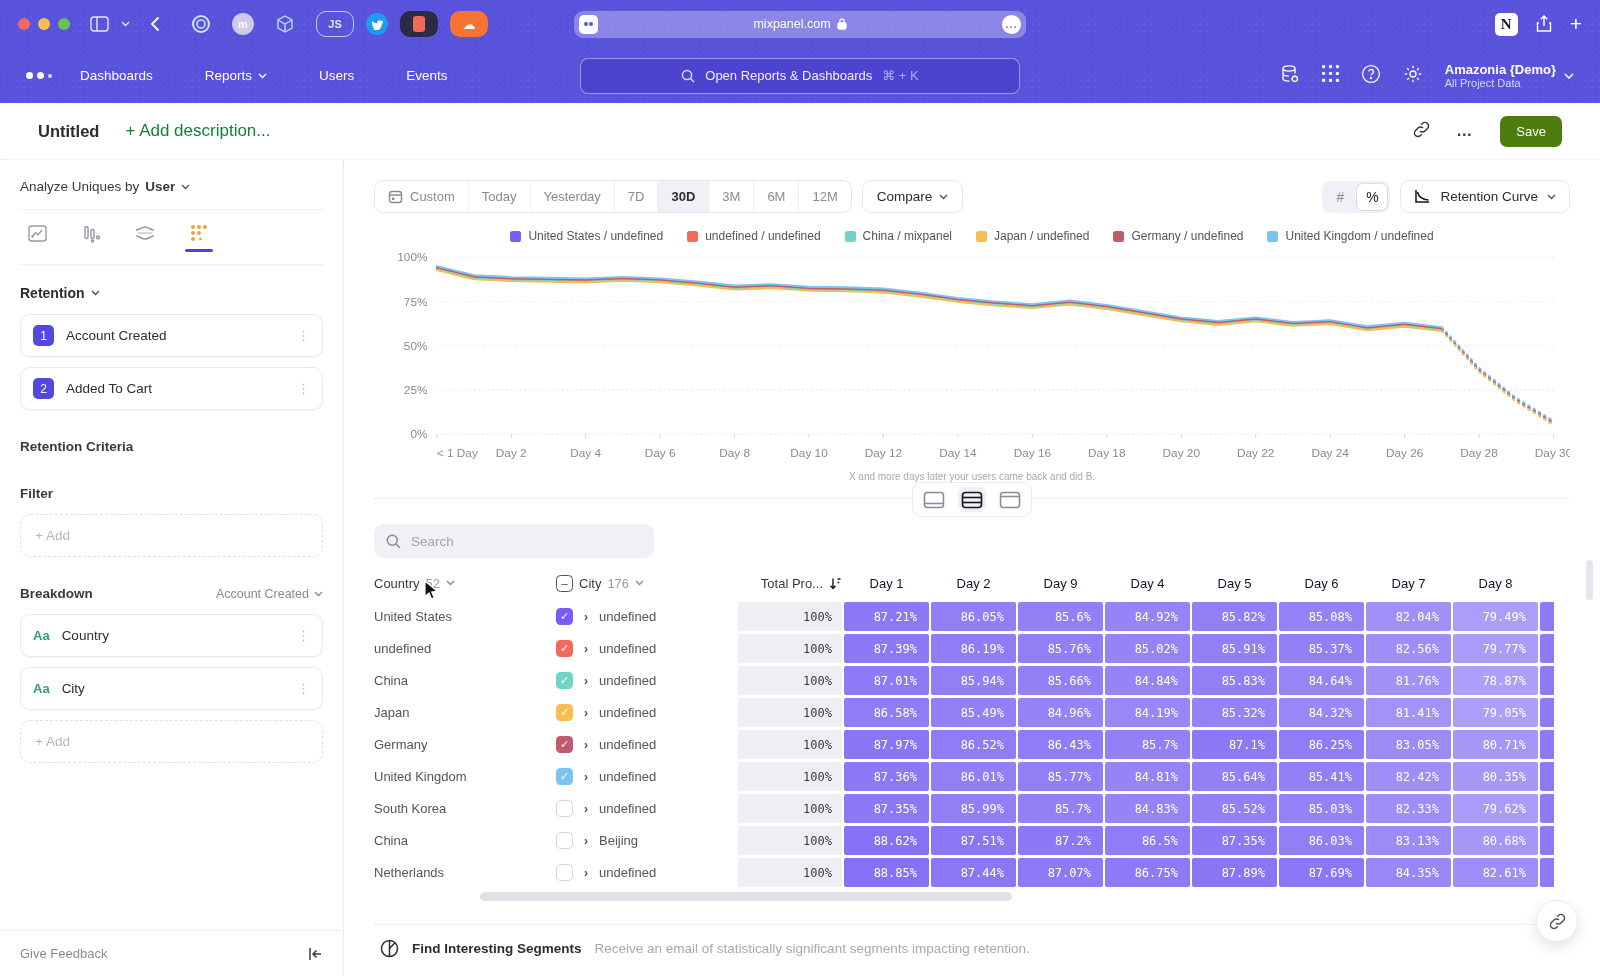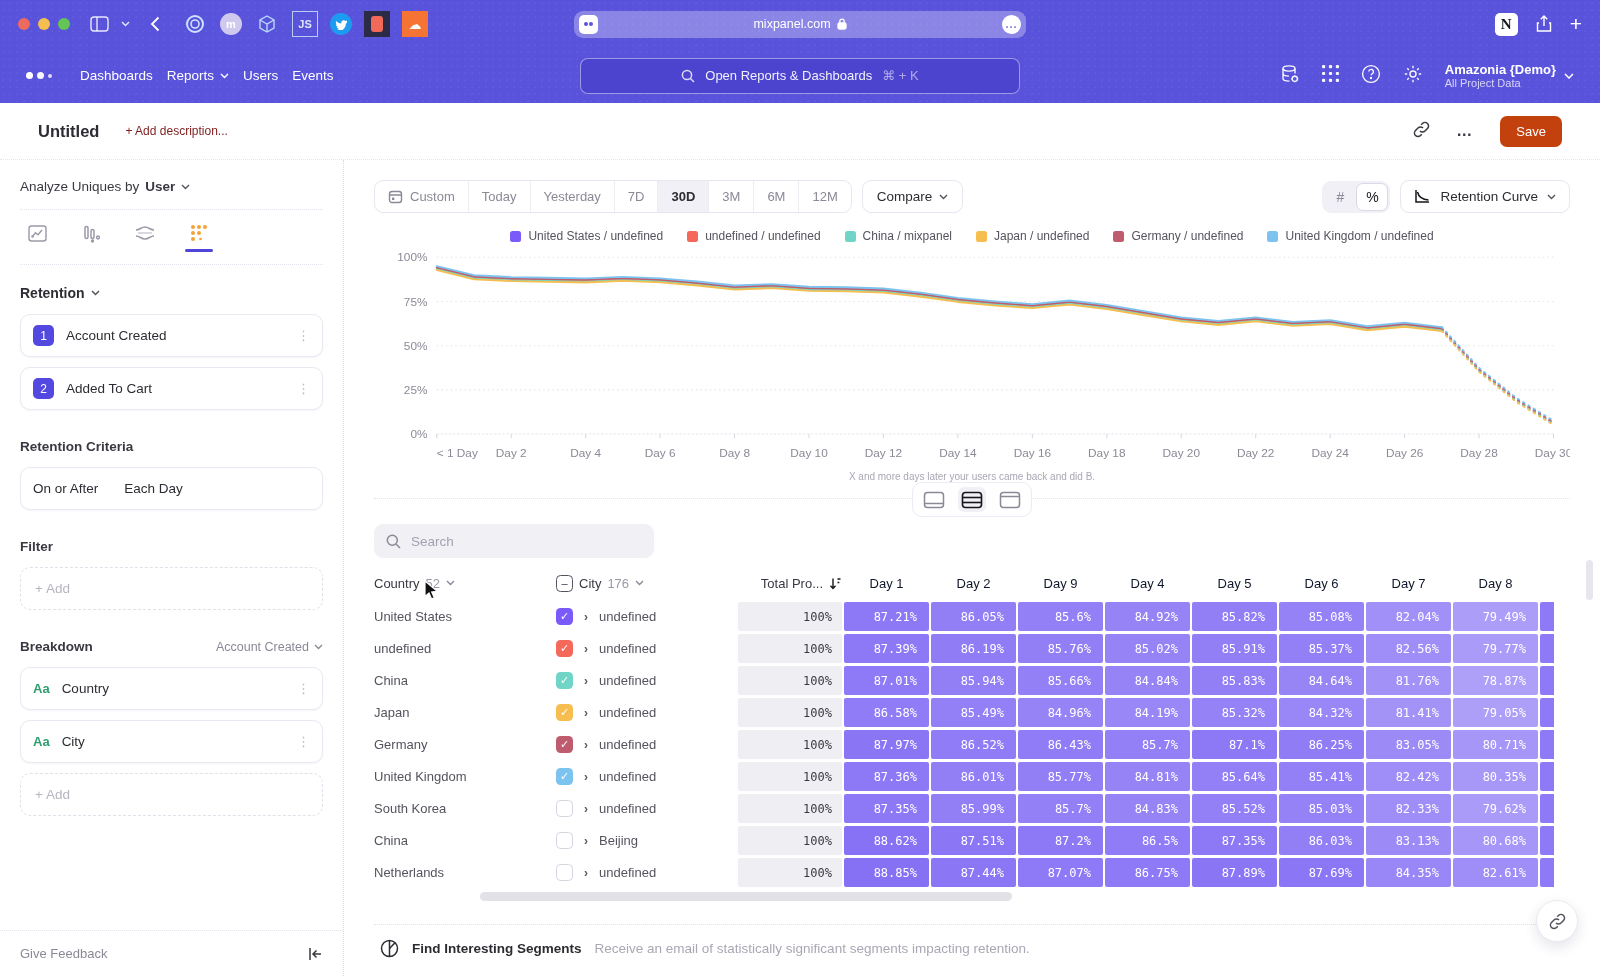--- a/index.html
+++ b/index.html
@@ -4,48 +4,48 @@
 <style>
   * { box-sizing: border-box; margin: 0; padding: 0; }
   html,body { width:1600px; height:976px; overflow:hidden; }
   body { font-family:"Liberation Sans", sans-serif; background:#fff; position:relative; color:#2d2c33; }
 
   
   .purple-header { background:#5952db; background-image:radial-gradient(rgba(255,255,255,0.05) 1px, transparent 1px); background-size:7px 7px; }
   .browser-bar { height:48px; display:flex; align-items:center; padding:0 18px; gap:12px; position:relative; }
   .traffic { width:12px; height:12px; border-radius:50%; }
   .chrome-ico { color:rgba(255,255,255,0.85); display:flex; align-items:center; justify-content:center; }
-  .favicon { width:26px; height:26px; border-radius:0; display:flex; align-items:center; justify-content:center; font-size:11px; }
+  .favicon { width:38px; height:26px; border-radius:10px; display:flex; align-items:center; justify-content:center; font-size:11px; }
   .url-bar { position:absolute; left:50%; transform:translateX(-50%); width:452px; height:27px; background:rgba(255,255,255,0.30); border-radius:9px; display:flex; align-items:center; padding:0 5px; color:#fff; font-size:12.5px; gap:8px; }
   .tabgroup-chip { width:19px; height:19px; background:#fff; border-radius:5px; display:flex; align-items:center; justify-content:center; gap:1.5px; }
   .tabgroup-chip i { width:4px; height:4px; border-radius:50%; background:#5952db; }
   .url-center { flex:1; display:flex; align-items:center; justify-content:center; gap:6px; }
   .url-more { width:19px; height:19px; border-radius:50%; background:#fff; color:#7a74e0; display:flex; align-items:center; justify-content:center; font-weight:bold; font-size:11px; letter-spacing:1px; }
   .browser-right { margin-left:auto; display:flex; align-items:center; gap:18px; }
   .notion-chip { width:23px; height:23px; background:#fff; border-radius:5px; color:#17161b; font-family:"Liberation Serif",serif; font-weight:bold; font-size:15px; display:flex; align-items:center; justify-content:center; }
 
   .app-nav { height:55px; display:flex; align-items:center; padding:0 26px; position:relative; color:#fff; }
   .logo-dots { display:flex; align-items:center; gap:4px; margin-right:28px; }
   .logo-dots i { background:#fff; border-radius:50%; display:block; }
-  .nav-items { display:flex; gap:14px; align-items:flex-end; }
+  .nav-items { display:flex; gap:52px; align-items:flex-end; }
   .nav-item { font-size:13.5px; font-weight:500; color:#fff; display:flex; align-items:center; gap:6px; cursor:default; }
   .nav-search { position:absolute; left:50%; transform:translateX(-50%); width:440px; height:36px; background:#4c44ce; border:1px solid rgba(255,255,255,0.45); border-radius:8px; display:flex; align-items:center; justify-content:center; gap:10px; font-size:13px; color:rgba(255,255,255,0.92); }
   .nav-search .shortcut { color:rgba(255,255,255,0.55); }
   .nav-right { margin-left:auto; display:flex; align-items:center; gap:22px; }
   .nav-right .ico { color:#fff; opacity:0.95; }
   .project-switcher { display:flex; align-items:center; gap:8px; }
   .project-name { font-size:13px; font-weight:bold; }
   .project-scope { font-size:11px; color:rgba(255,255,255,0.75); }
 
   
   .title-bar { height:57px; display:flex; align-items:center; padding:0 38px; border-bottom:1px dotted #e6e4ed; }
   .report-title { font-size:16.5px; font-weight:bold; color:#2d2c33; }
-  .add-desc { margin-left:26px; font-size:12px; color:#7f1d1d; }
+  .add-desc { margin-left:26px; font-size:17px; color:#15803d; }
   .title-actions { margin-left:auto; display:flex; align-items:center; gap:26px; }
-  .save-btn { background:#c2410c; color:#fff; border:none; border-radius:7px; font-size:13px; font-weight:500; padding:8px 16px; font-family:inherit; }
+  .save-btn { background:#4d7c0f; color:#fff; border:none; border-radius:7px; font-size:13px; font-weight:500; padding:8px 16px; font-family:inherit; }
   .icon-btn { color:#3a3942; background:none; border:none; font-size:16px; }
 
   
   .main { display:flex; height:816px; }
   .sidebar { width:344px; flex:0 0 344px; border-right:1px dotted #dcdae6; display:flex; flex-direction:column; }
   .content { flex:1; position:relative; padding:0 30px; display:flex; flex-direction:column; }
 
   
   .sb-row1 { margin:0 20px; padding:19px 0 15px; border-bottom:1px dotted #e4e2ea; font-size:13.5px; color:#3a3942; display:flex; align-items:center; gap:6px; }
   .sb-row1 b { font-weight:bold; }
@@ -345,24 +345,20 @@
       <span>Account Created</span>
       <span class="kebab">⋮</span>
     </div>
     <div class="card">
       <span class="step-num">2</span>
       <span>Added To Cart</span>
       <span class="kebab">⋮</span>
     </div>
 
     <div class="section-label">Retention Criteria</div>
-    <div class="card">
-      <span>On or After</span>
-      <span style="margin-left:14px;">Each Day</span>
-    </div>
 
     <div class="section-label">Filter</div>
     <div class="add-card">
       <span>+ Add</span>
     </div>
 
     <div class="section-label">
       <span>Breakdown</span>
       <span class="bd-head-right">
         <span>Account Created</span>

